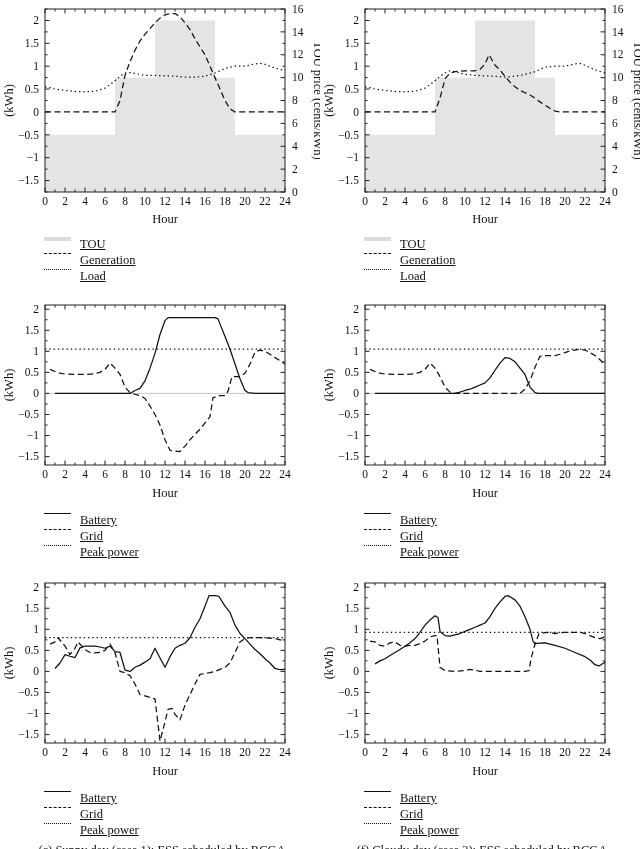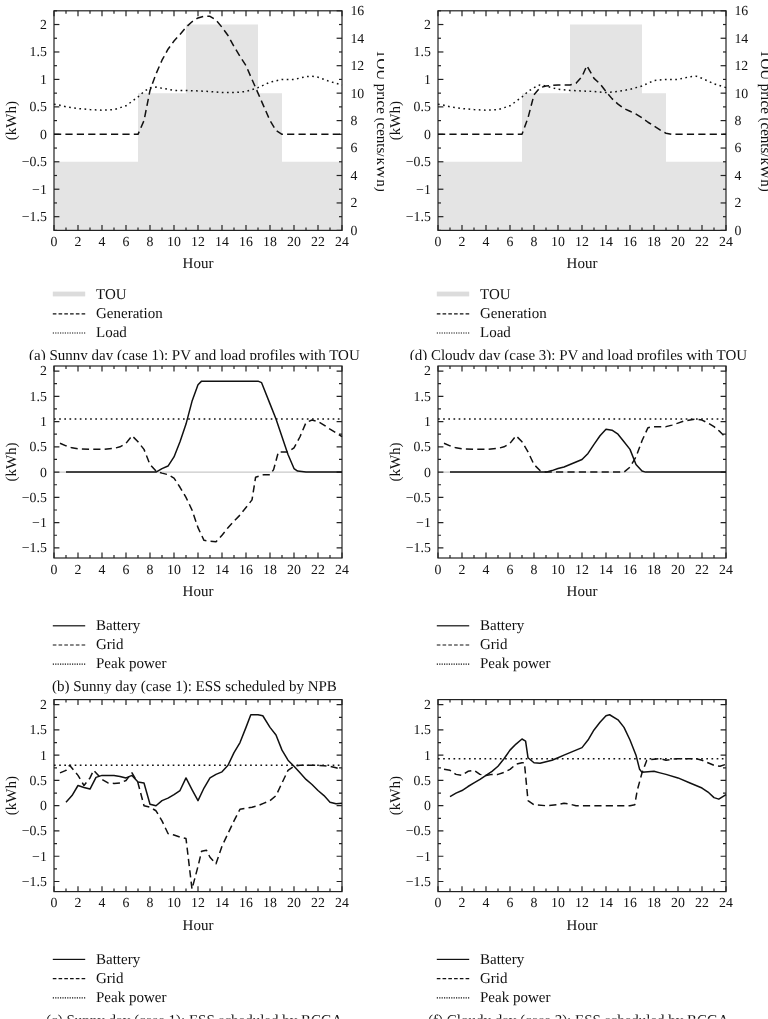--- a/index.html
+++ b/index.html
@@ -4,21 +4,21 @@
 <style>
   html,body{margin:0;padding:0;background:#ffffff;}
   body{width:640px;height:849px;font-family:"Liberation Serif","DejaVu Serif",serif;color:#111;}
   .grid{display:grid;grid-template-columns:320px 320px;width:640px;}
   .panel{overflow:hidden;}
   .panel.r1{height:300px;}
   .panel.r2{height:278px;}
   .panel.r3{height:271px;}
   svg.chart{display:block;}
   .legend{margin:7px 0 0 44px;}
-  .legend-item{display:flex;align-items:center;height:16px;}
+  .legend-item{display:flex;align-items:flex-start;height:16px;text-decoration:underline;}
   .swatch{display:inline-block;width:27px;margin-right:9px;}
   .sw-tou{height:4px;background:#dcdcdc;}
   .sw-dashed{height:0;border-top:1.6px dashed #111;}
   .sw-dotted{height:0;border-top:1.8px dotted #111;}
   .sw-solid{height:0;border-top:1.6px solid #111;}
   .legend-label{font-size:12.5px;line-height:15px;}
   .caption{font-size:12.5px;text-align:center;margin-top:4px;padding-left:4px;}
 </style>
 </head>
 <body>
@@ -156,21 +156,20 @@
       </div>
       <div class="legend-item">
         <span class="swatch sw-dashed"></span>
         <span class="legend-label">Generation</span>
       </div>
       <div class="legend-item">
         <span class="swatch sw-dotted"></span>
         <span class="legend-label">Load</span>
       </div>
     </div>
-    <div class="caption">(a) Sunny day (case 1): PV and load profiles with TOU</div>
   </div>
 
   <div class="panel r1">
     <svg class="chart" width="320" height="230" viewBox="0 0 320 230">
         <path d="M45,192 L45,134.8125 L115,134.8125 L115,77.625 L155,77.625 L155,20.4375 L215,20.4375 L215,77.625 L235,77.625 L235,134.8125 L285,134.8125 L285,192 Z" fill="#e4e4e4" stroke="none"></path>
         <rect x="45" y="9" width="240" height="183" fill="none" stroke="#222222" stroke-width="1"></rect>
         <line stroke="#222222" stroke-width="1" x1="45" y1="192" x2="45" y2="187.5"></line>
         <line stroke="#222222" stroke-width="1" x1="45" y1="9" x2="45" y2="13.5"></line>
         <text x="45" y="205" text-anchor="middle" font-size="11.5" fill="#111">0</text>
         <line stroke="#222222" stroke-width="1" x1="55" y1="192" x2="55" y2="189.5"></line>
@@ -297,21 +296,20 @@
       </div>
       <div class="legend-item">
         <span class="swatch sw-dashed"></span>
         <span class="legend-label">Generation</span>
       </div>
       <div class="legend-item">
         <span class="swatch sw-dotted"></span>
         <span class="legend-label">Load</span>
       </div>
     </div>
-    <div class="caption">(d) Cloudy day (case 3): PV and load profiles with TOU</div>
   </div>
 
   <div class="panel r2">
     <svg class="chart" width="320" height="206" viewBox="0 0 320 206">
         <line x1="45" y1="93.42105263157895" x2="285" y2="93.42105263157895" stroke="#c9c9c9" stroke-width="1"></line>
         <rect x="45" y="5" width="240" height="160" fill="none" stroke="#222222" stroke-width="1"></rect>
         <line stroke="#222222" stroke-width="1" x1="45" y1="165" x2="45" y2="160.5"></line>
         <line stroke="#222222" stroke-width="1" x1="45" y1="5" x2="45" y2="9.5"></line>
         <text x="45" y="178" text-anchor="middle" font-size="11.5" fill="#111">0</text>
         <line stroke="#222222" stroke-width="1" x1="55" y1="165" x2="55" y2="162.5"></line>
@@ -425,21 +423,20 @@
       </div>
       <div class="legend-item">
         <span class="swatch sw-dashed"></span>
         <span class="legend-label">Grid</span>
       </div>
       <div class="legend-item">
         <span class="swatch sw-dotted"></span>
         <span class="legend-label">Peak power</span>
       </div>
     </div>
-    <div class="caption">(b) Sunny day (case 1): ESS scheduled by NPB</div>
   </div>
 
   <div class="panel r2">
     <svg class="chart" width="320" height="206" viewBox="0 0 320 206">
         <line x1="45" y1="93.42105263157895" x2="285" y2="93.42105263157895" stroke="#c9c9c9" stroke-width="1"></line>
         <rect x="45" y="5" width="240" height="160" fill="none" stroke="#222222" stroke-width="1"></rect>
         <line stroke="#222222" stroke-width="1" x1="45" y1="165" x2="45" y2="160.5"></line>
         <line stroke="#222222" stroke-width="1" x1="45" y1="5" x2="45" y2="9.5"></line>
         <text x="45" y="178" text-anchor="middle" font-size="11.5" fill="#111">0</text>
         <line stroke="#222222" stroke-width="1" x1="55" y1="165" x2="55" y2="162.5"></line>

